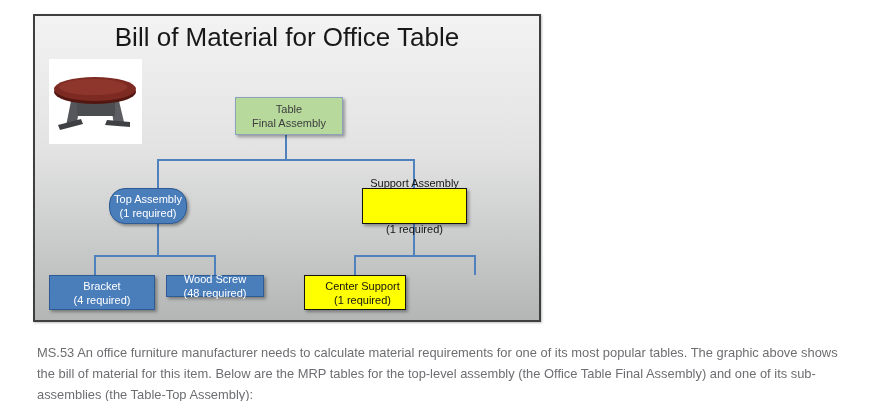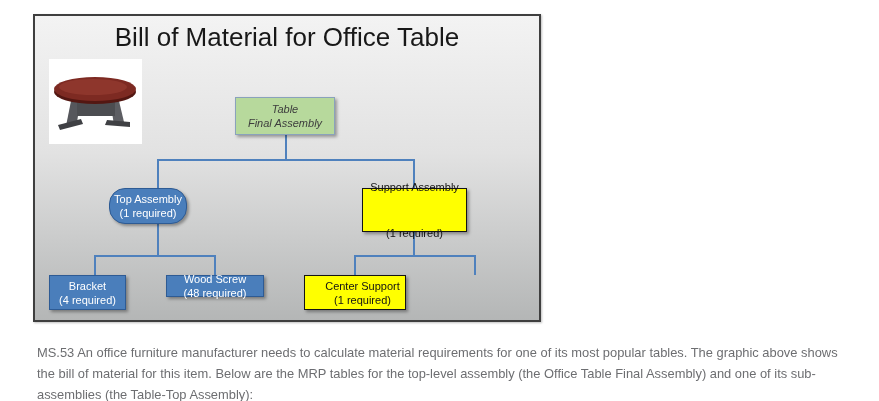--- a/index.html
+++ b/index.html
@@ -68,24 +68,24 @@
   .node-blue {
     background: #4a7ebb;
     border: 1px solid #2e5b94;
     color: #ffffff;
   }
   .node-yellow {
     background: #ffff00;
     border: 1px solid #141414;
     color: #141414;
   }
-  #node-final    { left: 200px; top: 81px;  width: 100px; height: 38px; font-style: italic; }
+  #node-final    { left: 200px; top: 81px;  width: 108px; height: 38px; }
   #node-top      { left: 74px;  top: 172px; width: 78px;  height: 36px; border-radius: 16px; }
-  #node-support  { left: 327px; top: 172px; width: 105px; height: 44px; gap: 32px; }
-  #node-bracket  { left: 14px;  top: 259px; width: 77px;  height: 35px; }
+  #node-support  { left: 327px; top: 172px; width: 105px; height: 36px; gap: 32px; }
+  #node-bracket  { left: 14px;  top: 259px; width: 106px;  height: 35px; }
   #node-screw    { left: 131px; top: 259px; width: 98px;  height: 22px; }
   #node-center   { left: 269px; top: 259px; width: 102px; height: 35px; padding-left: 15px; }
   #node-side     { left: 391px; top: 259px; width: 98px;  height: 35px; }
 
   
   .conn {
     position: absolute;
     background: #4f81bd;
   }
   .c-v1  { left: 250px; top: 119px; width: 2px;   height: 26px; }

